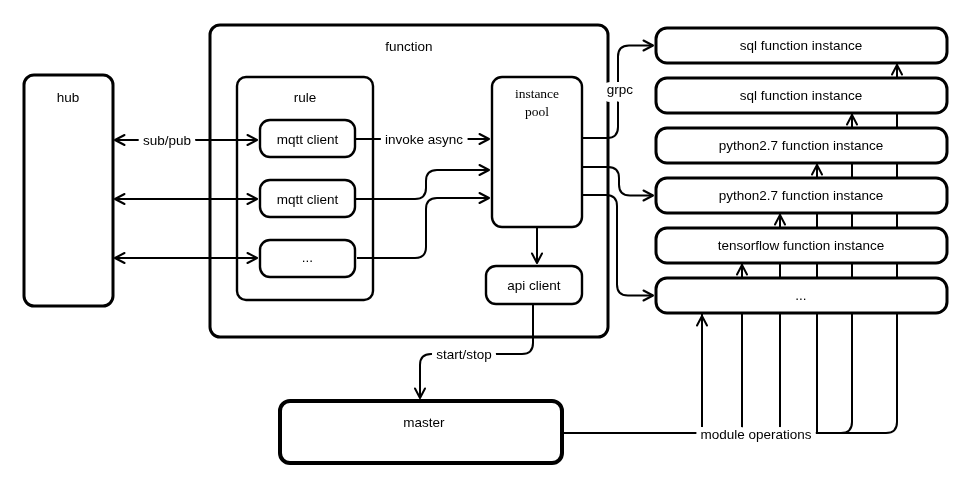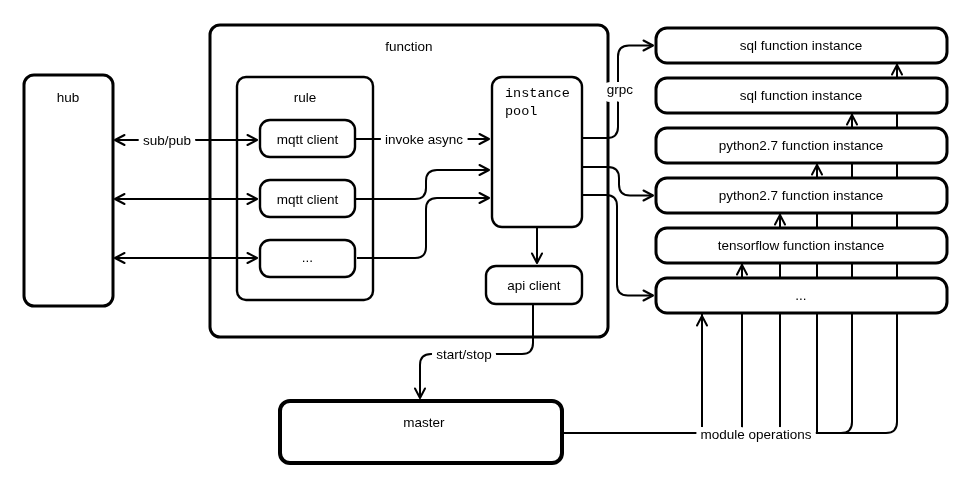--- a/index.html
+++ b/index.html
@@ -5,22 +5,22 @@
   html,body{margin:0;padding:0;background:#ffffff;}
   .stage{position:relative;width:974px;height:488px;background:#fff;overflow:hidden;}
   svg{display:block;}
   .box{fill:#ffffff;stroke:#000000;}
   .bw3{stroke-width:3;}
   .bw25{stroke-width:2.4;}
   .bw4{stroke-width:4;}
   .edge{fill:none;stroke:#000000;stroke-width:2;}
   text{font-family:"Liberation Sans","DejaVu Sans",sans-serif;font-size:13.5px;fill:#000000;}
   .halo{stroke:#ffffff;stroke-width:10px;paint-order:stroke;stroke-linejoin:round;}
-  .pool-label{font-family:Liberation Mono, monospace;font-size:13.5px;color:#000;
-              line-height:1.35;width:100%;}
+  .pool-label{font-family:Liberation Serif, serif;font-size:13.5px;color:#000;
+              text-align:center;line-height:1.35;width:100%;}
 </style>
 </head>
 <body>
 
 <div class="stage">
 <svg width="974" height="488" viewBox="0 0 974 488" xmlns="http://www.w3.org/2000/svg">
   <defs>
     <marker id="arw" viewBox="0 0 14 14" markerWidth="14" markerHeight="14" refX="12" refY="7" orient="auto-start-reverse" markerUnits="userSpaceOnUse">
       <path d="M2.5,2 L12,7 L2.5,12" fill="none" stroke="#000" stroke-width="2" stroke-linecap="round" stroke-linejoin="round"></path>
     </marker>

